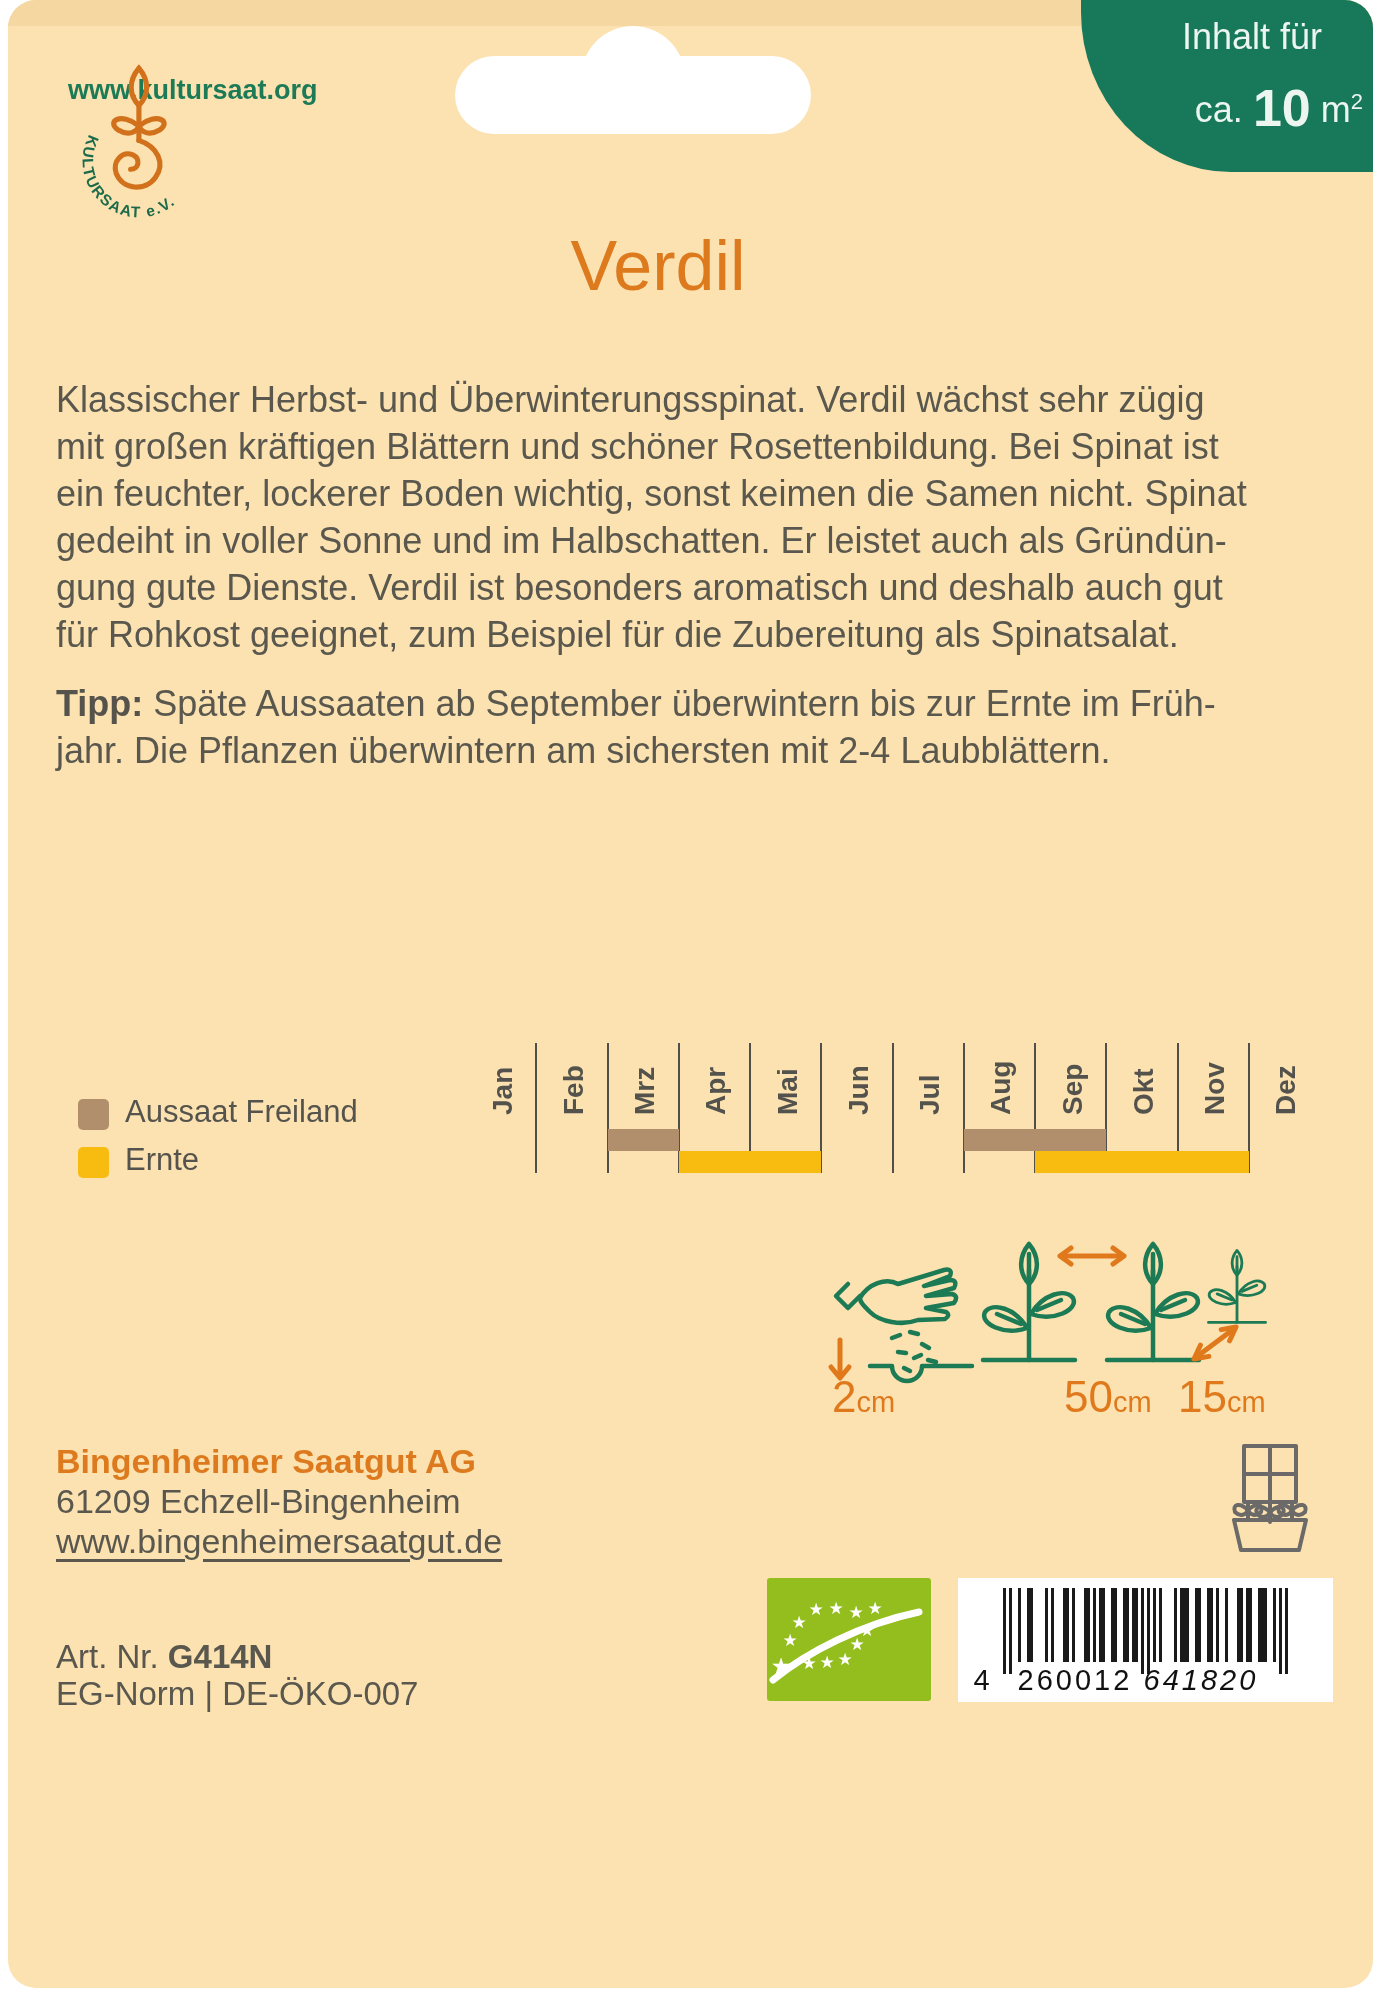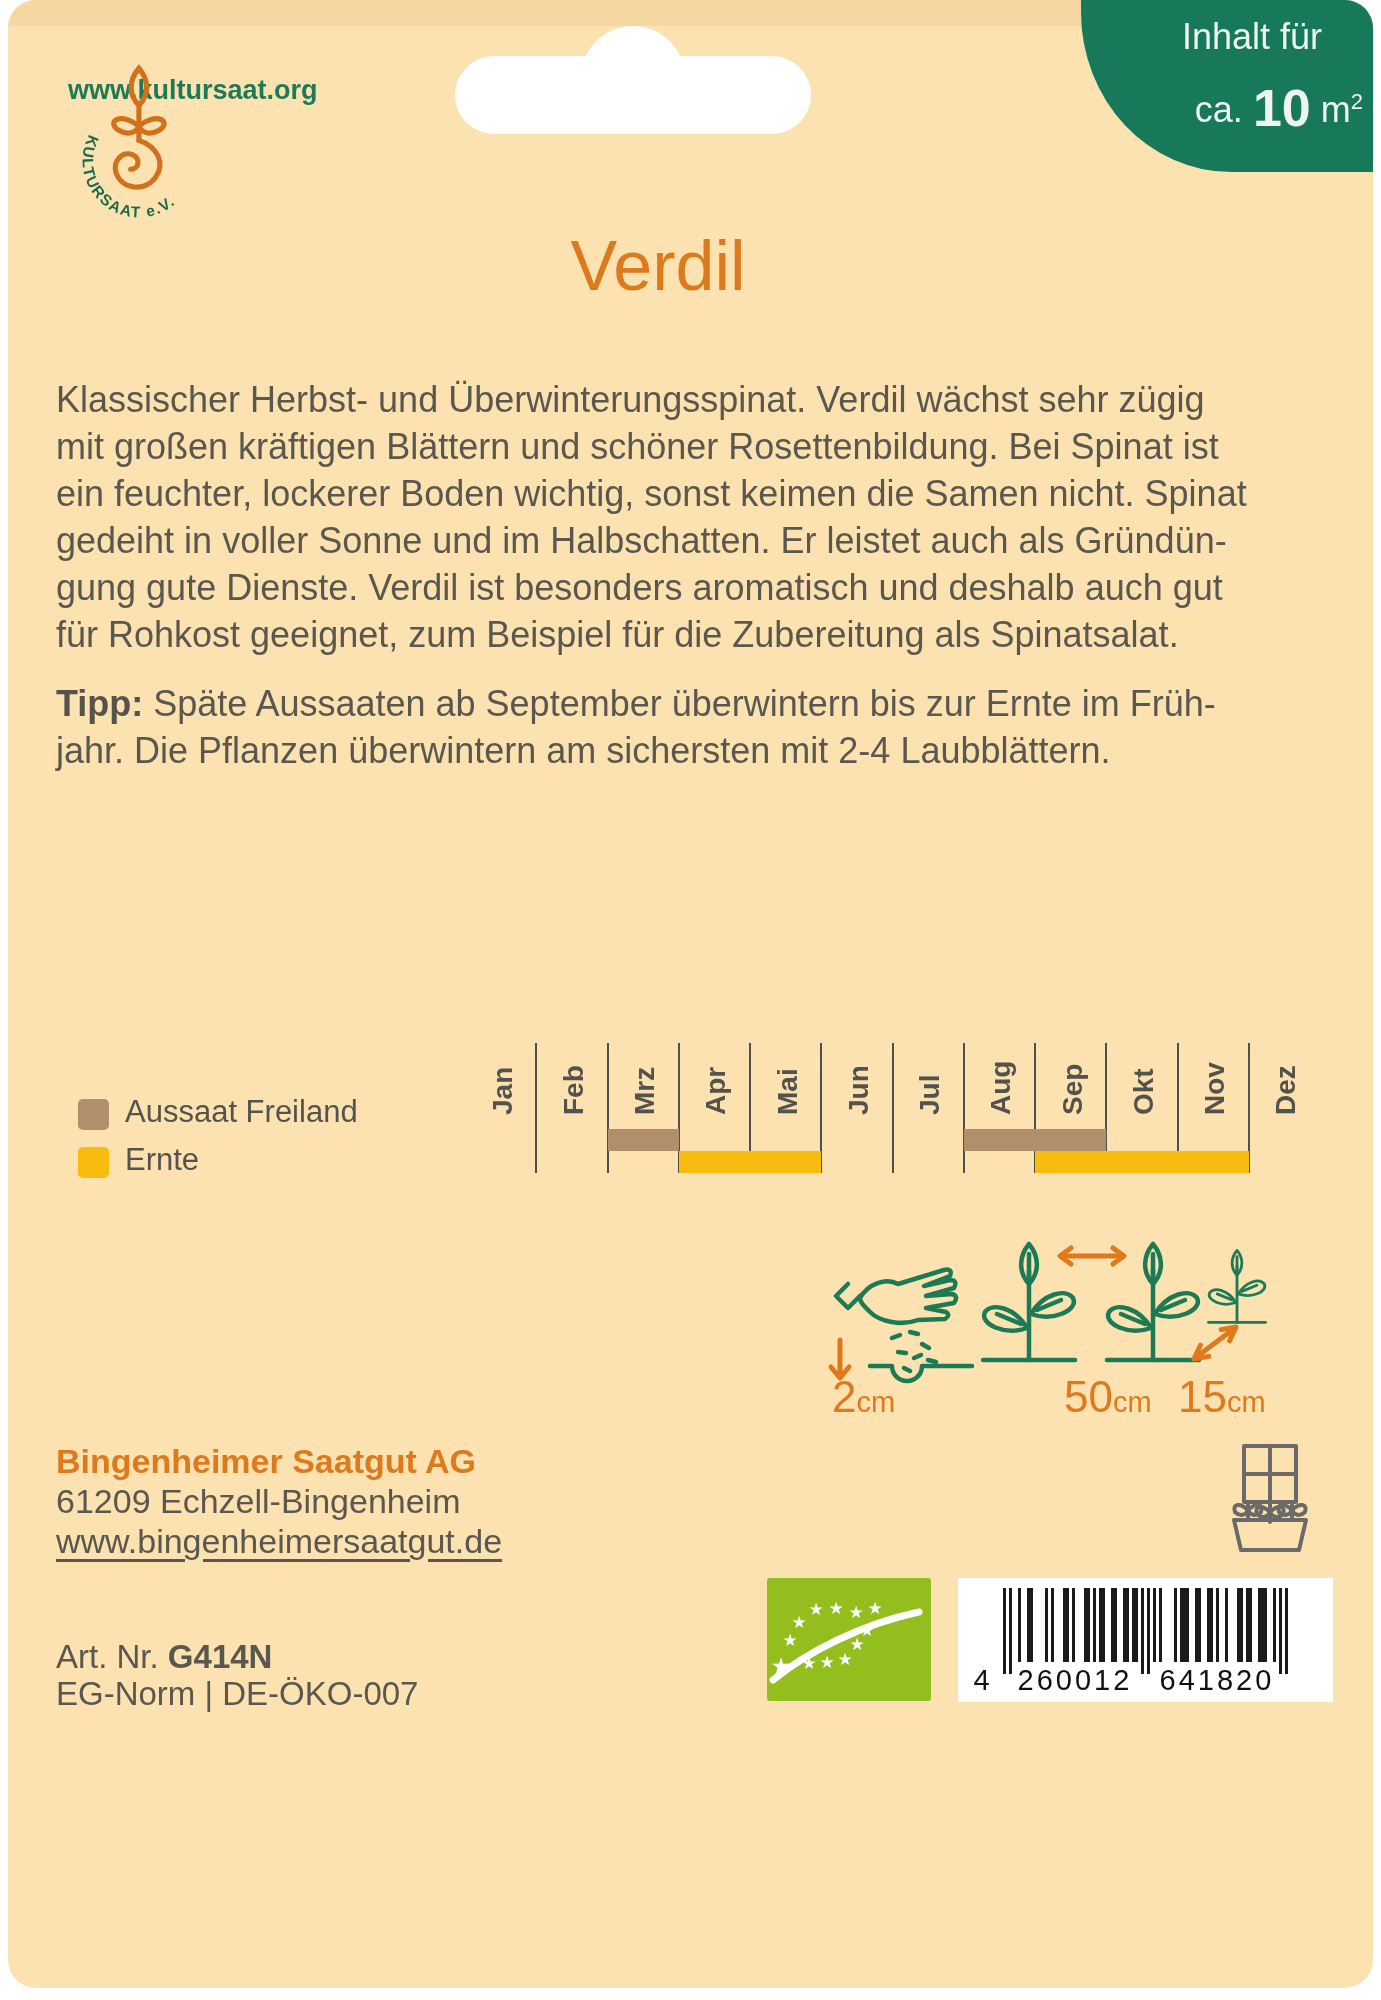--- a/index.html
+++ b/index.html
@@ -271,17 +271,17 @@
           <rect x="291" y="10" width="3" height="74" fill="#1A1A1A"></rect>
           <rect x="300" y="10" width="3" height="74" fill="#1A1A1A"></rect>
           <rect x="303" y="10" width="3" height="74" fill="#1A1A1A"></rect>
           <rect x="306" y="10" width="3" height="74" fill="#1A1A1A"></rect>
           <rect x="315" y="10" width="3" height="74" fill="#1A1A1A"></rect>
           <rect x="321" y="10" width="3" height="86" fill="#1A1A1A"></rect>
           <rect x="327" y="10" width="3" height="86" fill="#1A1A1A"></rect>
         </svg>
       <div class="bc-digits" style="left:8px;width:34px;">4</div>
       <div class="bc-digits" style="left:54px;width:126px;">260012</div>
-      <div class="bc-digits" style="left:196px;width:126px;">641820</div>
+      <div class="bc-digits" style="left:180px;width:126px;font-style:italic;">641820</div>
     </div>
 
   </div>
 </div>
 
 </body></html>

